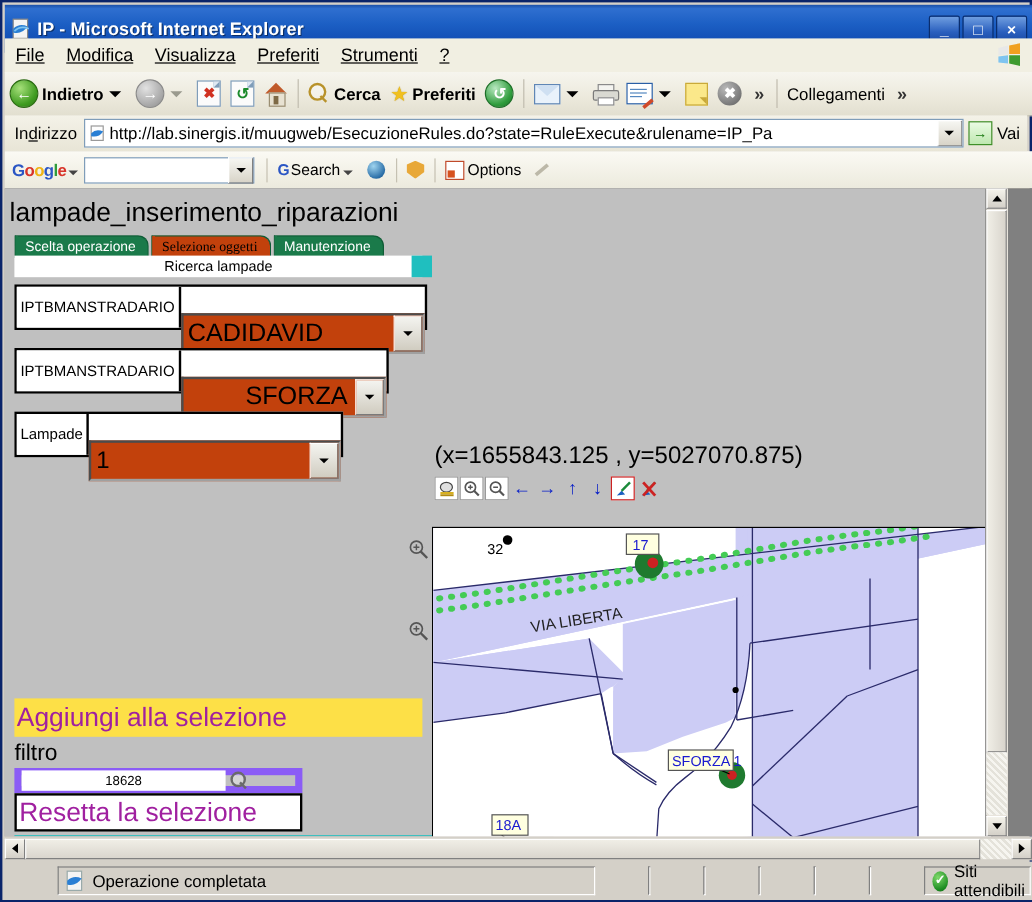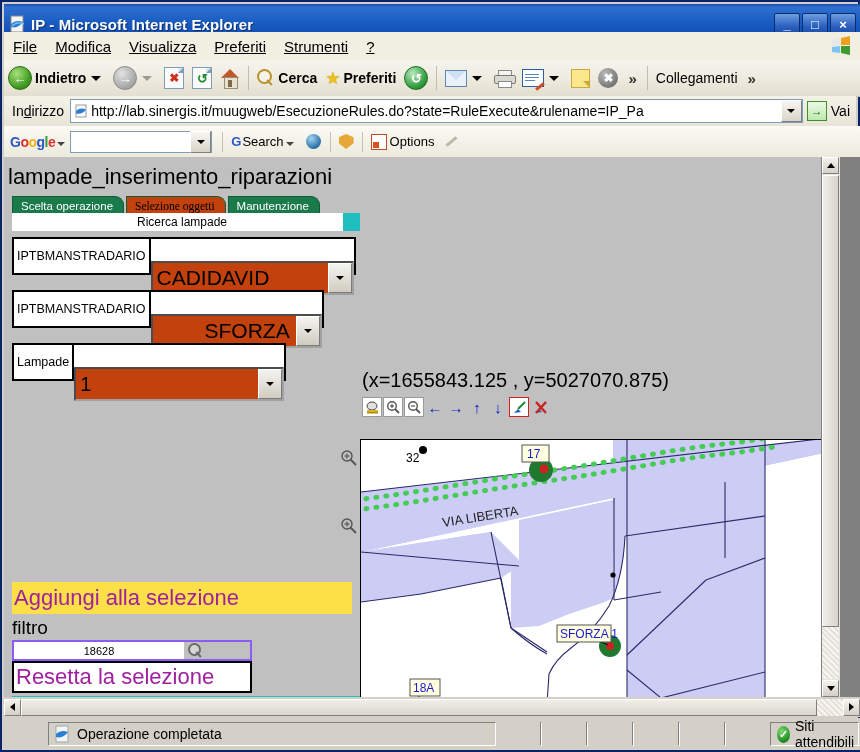--- a/index.html
+++ b/index.html
@@ -234,21 +234,21 @@
 
   
   .plink{
     position:absolute;left:8px;background:#fde047;color:#a020a0;font-size:22px;
     white-space:nowrap;line-height:1.1;
   }
   #addsel{top:425px;width:340px;height:32px;display:flex;align-items:center;padding-left:2px;box-sizing:border-box;}
   .filtro{position:absolute;left:8px;top:460px;font-size:19px;color:#000;}
   .filterbox{
     position:absolute;left:8px;top:483px;width:240px;height:21px;
-    border:2px solid #8b5cf6;background:#c0c0c0;display:flex;align-items:center;box-sizing:border-box;
+    border:6px solid #8b5cf6;background:#c0c0c0;display:flex;align-items:center;box-sizing:border-box;
   }
   .filterbox .inp{
     width:170px;height:17px;background:#fff;display:flex;align-items:center;justify-content:center;
     font-size:11px;color:#000;
   }
   .filterbox .mg{margin-left:4px;}
   .resetbox{
     position:absolute;left:8px;top:504px;width:240px;height:32px;
     border:2px solid #000;background:#fff;display:flex;align-items:center;box-sizing:border-box;
   }

